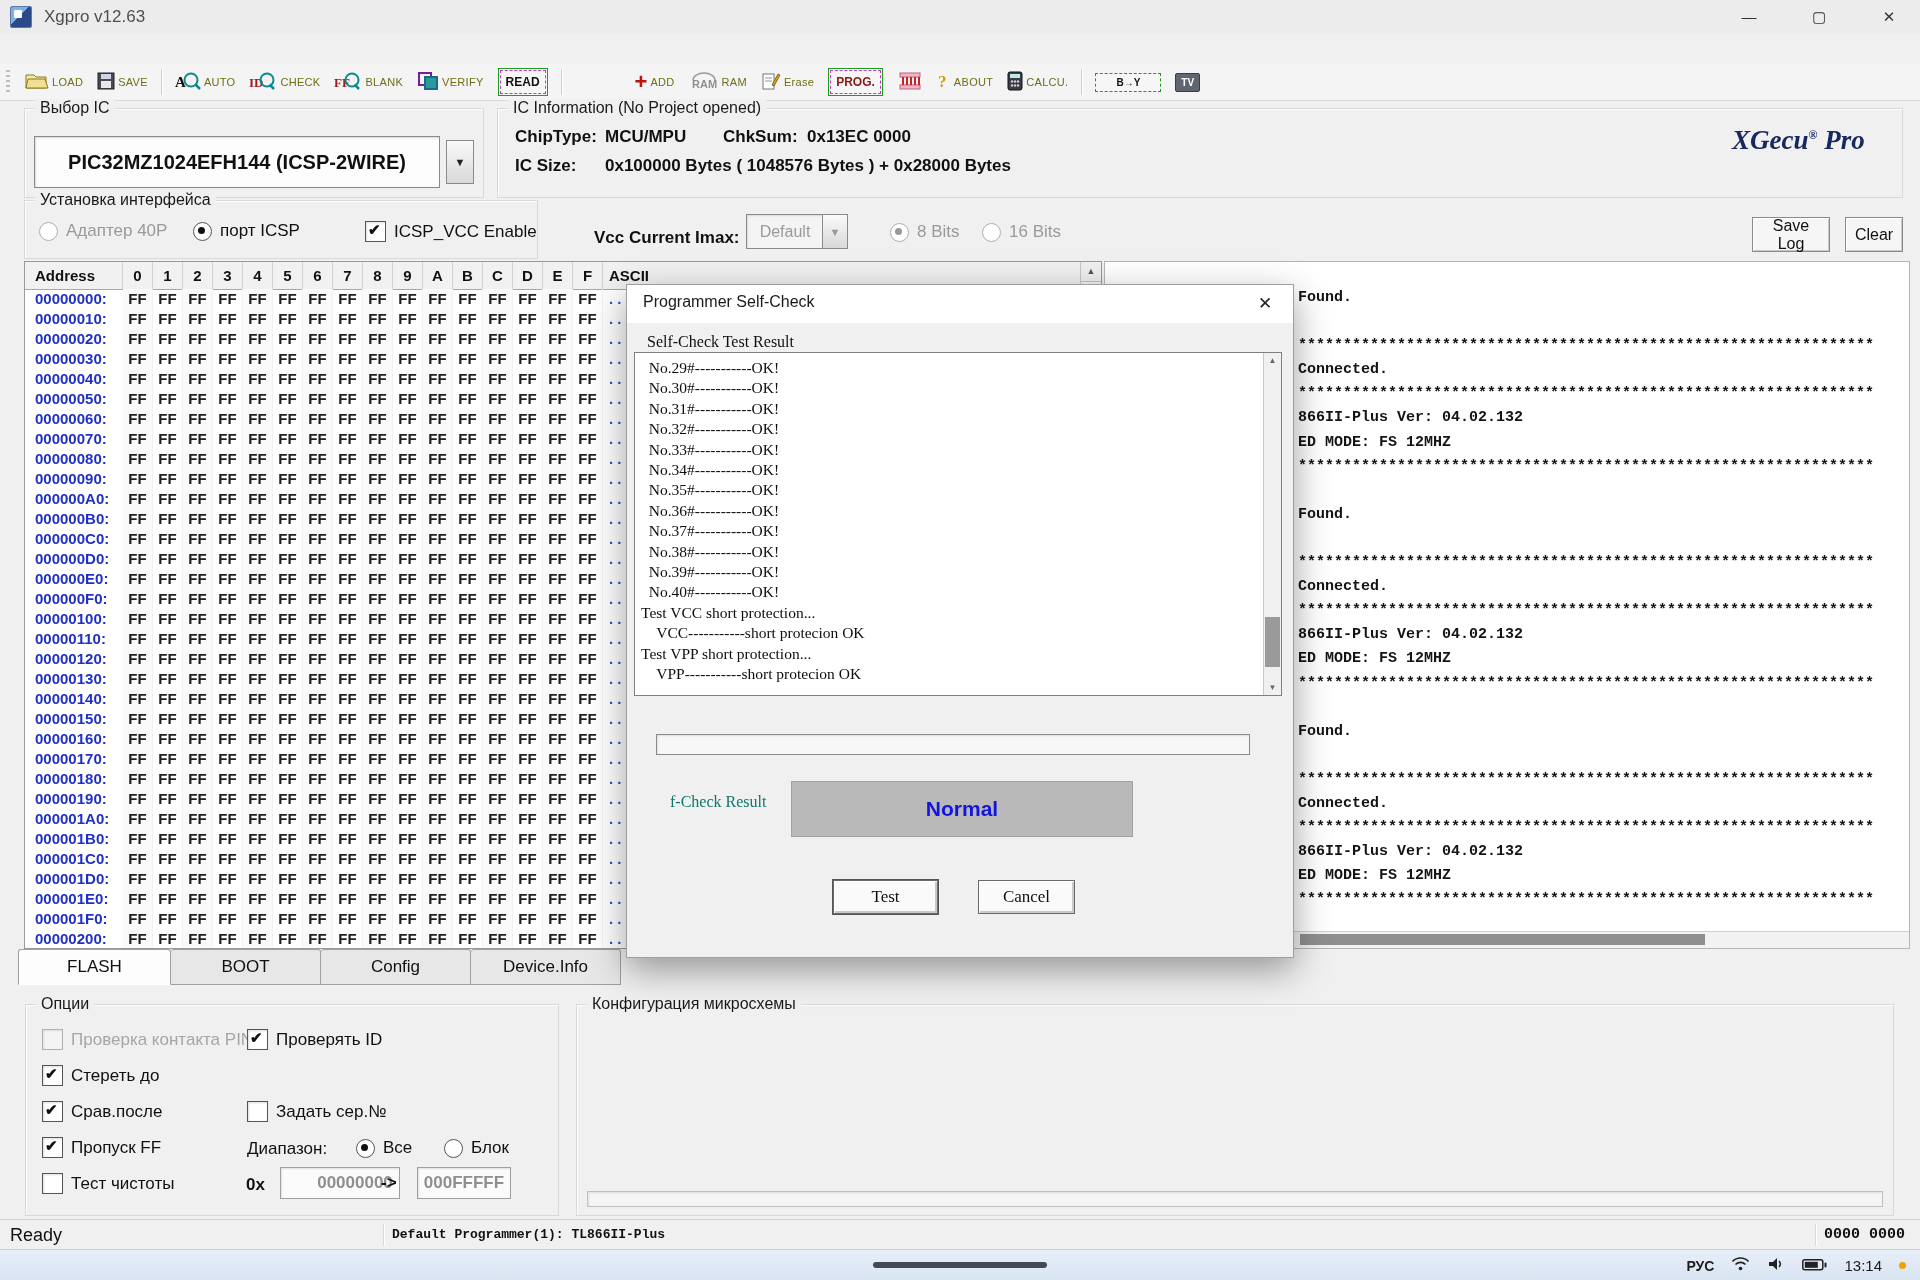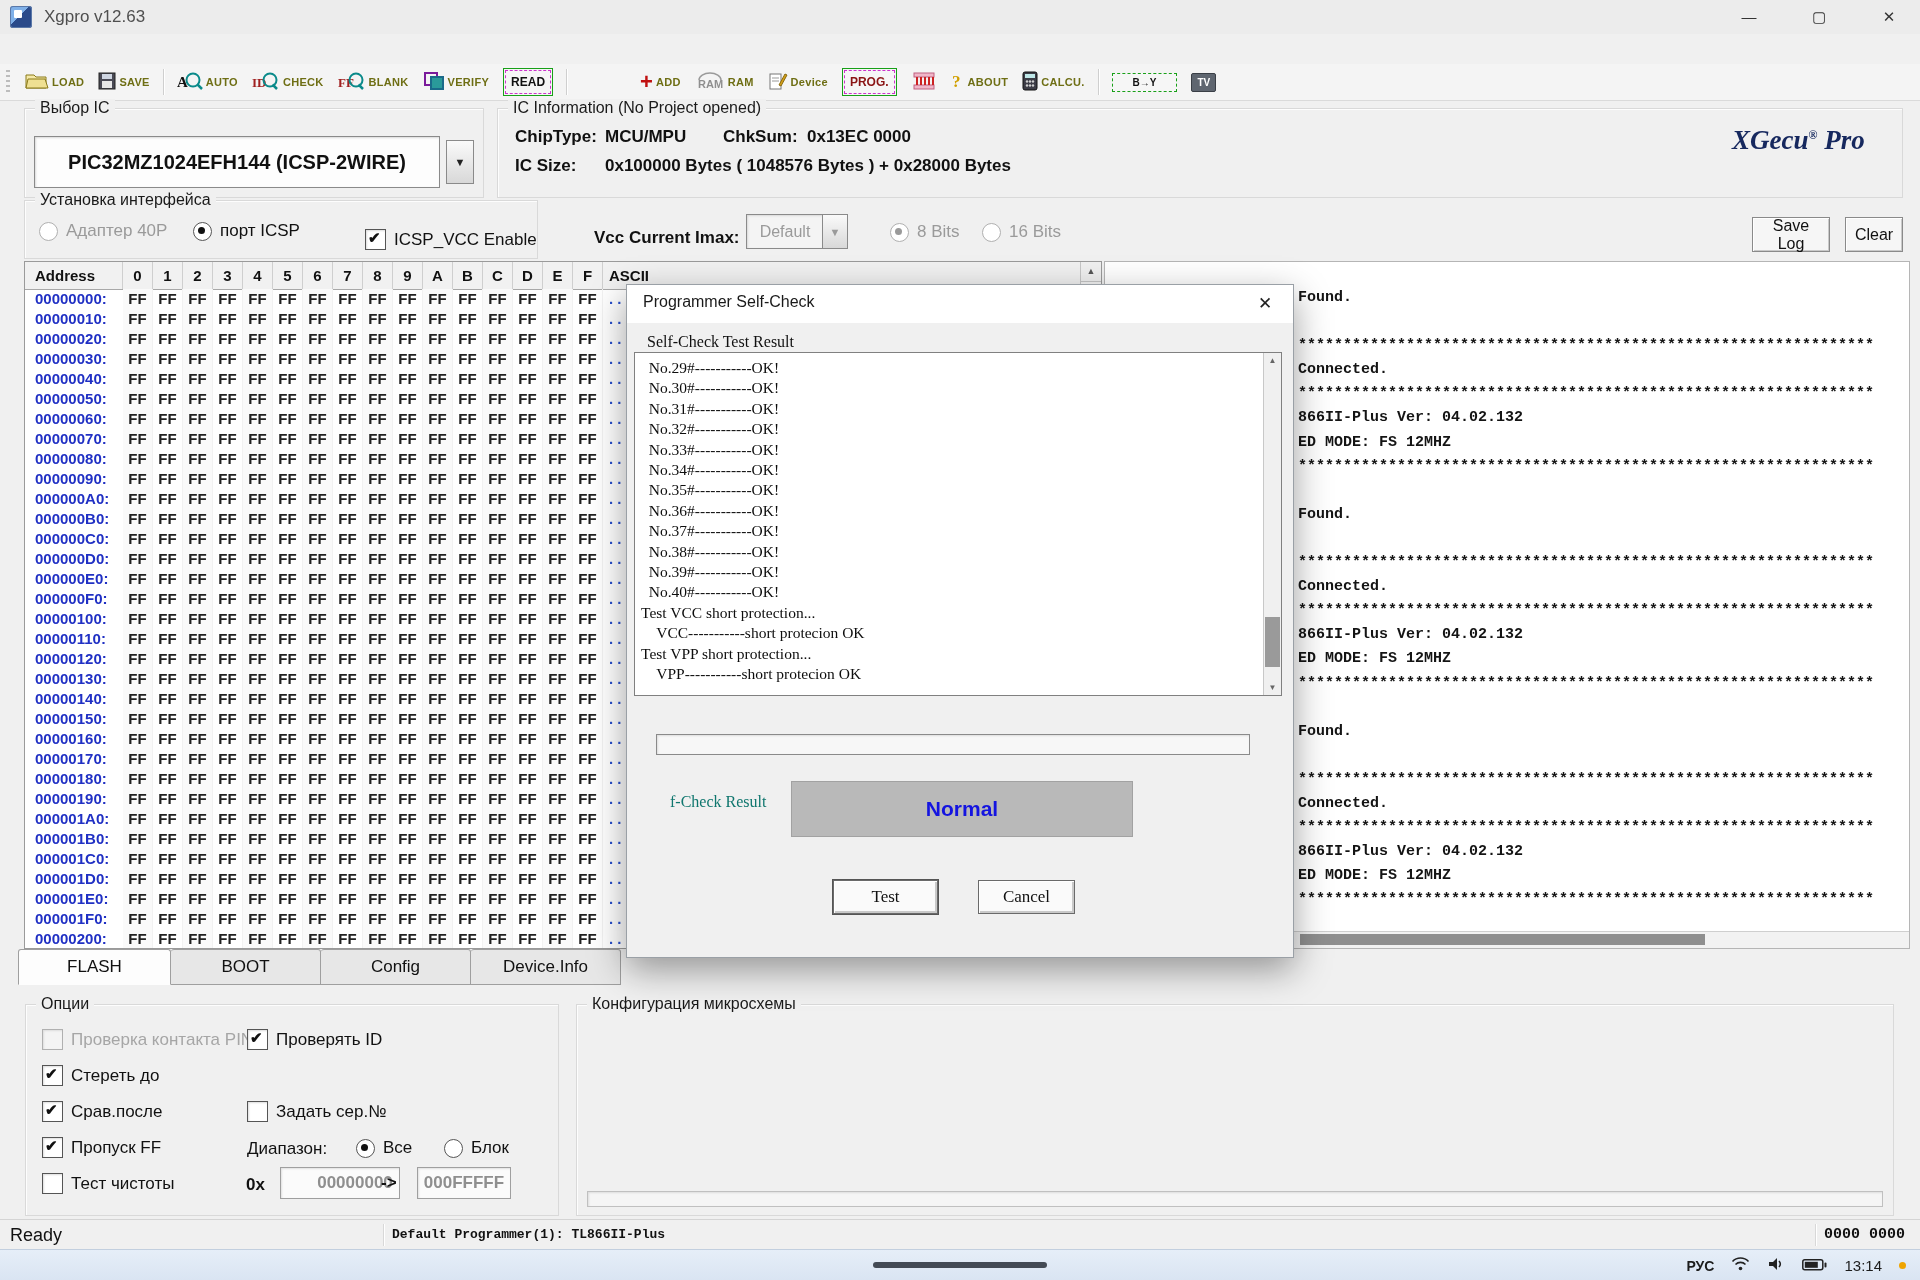--- a/index.html
+++ b/index.html
@@ -14,21 +14,21 @@
   .title-text{position:absolute;left:44px;top:7px;font-size:17px;color:#4f4f4f;}
   .winbtn{position:absolute;top:0;width:46px;height:34px;text-align:center;line-height:34px;font-size:15px;color:#333;}
   
   .menubar{position:absolute;left:0;top:34px;width:1920px;height:30px;background:#f3f3f3;display:flex;align-items:center;padding-left:14px;gap:27px;box-sizing:border-box;}
   .menu-item{font-size:17px;color:#161616;}
   
   .toolbar{position:absolute;left:0;top:64px;width:1920px;height:37px;background:#f4f4f4;border-bottom:1px solid #dadada;
            display:flex;align-items:center;padding-left:6px;box-sizing:border-box;}
   .grip{width:4px;height:24px;margin-right:8px;background:repeating-linear-gradient(#bdbdbd 0 2px,transparent 2px 5px);}
   .tool{display:flex;align-items:center;gap:3px;margin:0 7px;background:none;border:none;padding:0;font-family:inherit;}
-  .tool-label{font-size:11px;font-weight:bold;color:#6e6e14;letter-spacing:.3px;}
+  .tool-label{font-size:11px;font-weight:normal;color:#6e6e14;letter-spacing:.3px;}
   .tb-sep{width:1px;height:26px;background:#cfcfcf;box-shadow:1px 0 0 #fff;margin:0 6px;}
   .tb-box{font-size:12px;font-weight:bold;color:#111;background:#f6f6f6;border:1px solid #18a018;outline:1px dashed #cc33cc;outline-offset:-3px;padding:6px 7px;}
   .tb-box.prog{color:#8a1515;}
   .tb-box.bvy{outline:none;border:1px dashed #18a018;font-size:10px;padding:3px 20px;}
   .tb-box.tv{outline:none;border:1px solid #3a3f46;background:#5f6670;color:#fff;font-size:10px;border-radius:2px;padding:3px 5px;}
   .plus-ic{font-size:22px;font-weight:bold;color:#c01010;line-height:18px;}
   
   .grp{position:absolute;border:1px solid #d9d9d9;box-shadow:inset 1px 1px 0 #fdfdfd;background:#f0f0f0;}
   .grp-legend{position:absolute;top:-10px;left:10px;background:#f0f0f0;padding:0 5px;font-size:16px;color:#1a1a1a;}
   
@@ -198,21 +198,21 @@
           </svg></span>
         <span class="tool-label">RAM</span>
       </button>
       <button class="tool">
         <span><svg width="20" height="20" viewBox="0 0 20 20">
             <rect x="2" y="3" width="11" height="15" fill="#fff" stroke="#777"></rect>
             <line x1="4" y1="7" x2="11" y2="7" stroke="#999"></line>
             <line x1="4" y1="10" x2="11" y2="10" stroke="#999"></line>
             <path d="M11 14 L17 3 L19 4 L13 15 Z" fill="#d4a017" stroke="#8a6a10"></path>
           </svg></span>
-        <span class="tool-label">Device</span>
+        <span class="tool-label">Erase</span>
       </button>
       <button class="tool">
         <span class="tb-box prog">PROG.</span>
       </button>
       <button class="tool">
         <span><svg width="26" height="20" viewBox="0 0 26 20">
             <rect x="3" y="2" width="20" height="4" fill="#f0b6c8" stroke="#c06080"></rect>
             <rect x="3" y="14" width="20" height="4" fill="#f0b6c8" stroke="#c06080"></rect>
             <g stroke="#cc2222" stroke-width="2">
               <line x1="6" y1="6" x2="6" y2="14"></line>
@@ -273,21 +273,21 @@
   <div class="grp" style="left:24px;top:200px;width:512px;height:57px;">
     <span class="grp-legend">Установка интерфейса</span>
     <span class="rd disabled" style="left:14px;top:20px;">
         <span class="cir"></span>
         <span>Адаптер 40P</span>
       </span>
     <span class="rd sel" style="left:168px;top:20px;">
         <span class="cir"></span>
         <span>порт ICSP</span>
       </span>
-    <span class="cb checked" style="left:340px;top:28px;">
+    <span class="cb checked" style="left:340px;top:20px;">
         <span class="box"></span>
         <span>ICSP_VCC Enable</span>
       </span>
   </div>
 
   <span class="lbl" style="left:594px;top:228px;font-weight:600;">Vcc Current Imax:</span>
   <div class="combo-main" style="left:746px;top:214px;width:76px;height:33px;font-size:16px;font-weight:normal;color:#9a9a9a;background:#f4f4f4;">Default</div>
   <div class="combo-arrow" style="left:822px;top:214px;width:24px;height:33px;color:#9a9a9a;">▼</div>
   <span class="rd disabled sel" style="left:890px;top:222px;">
       <span class="cir"></span>

